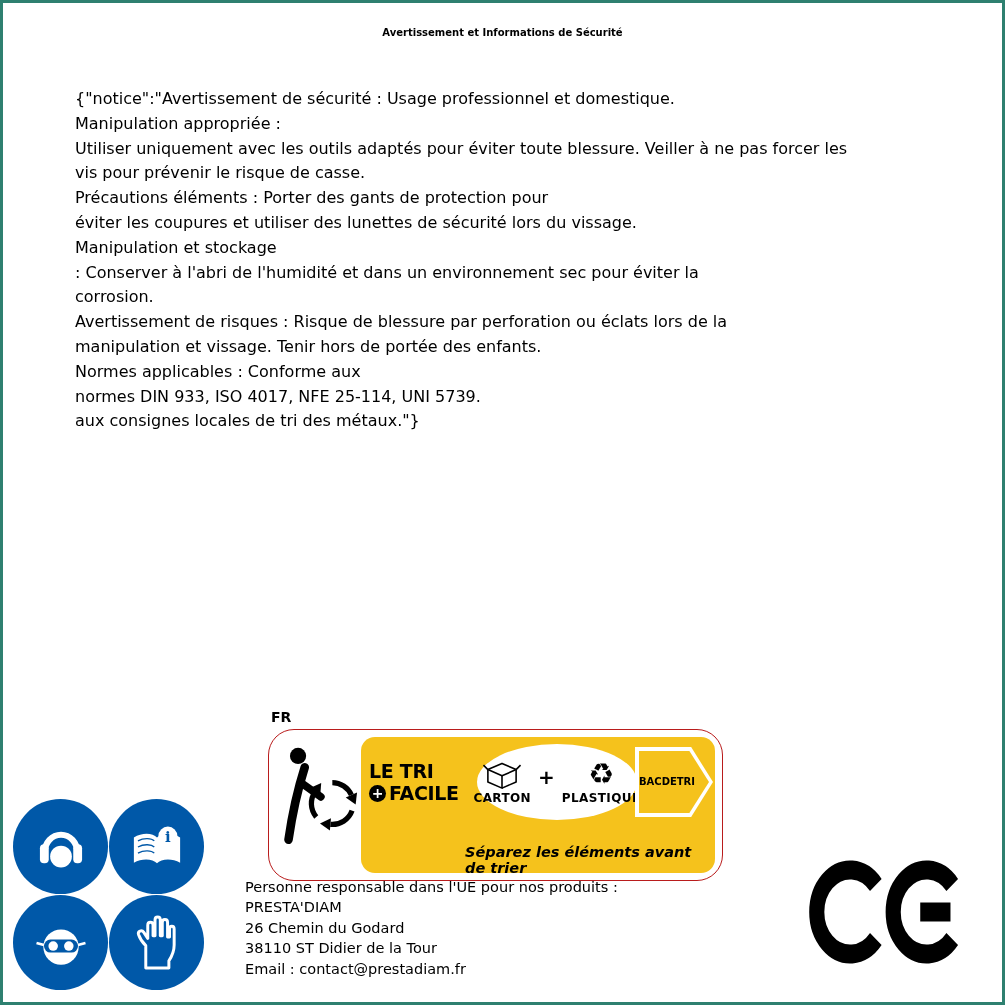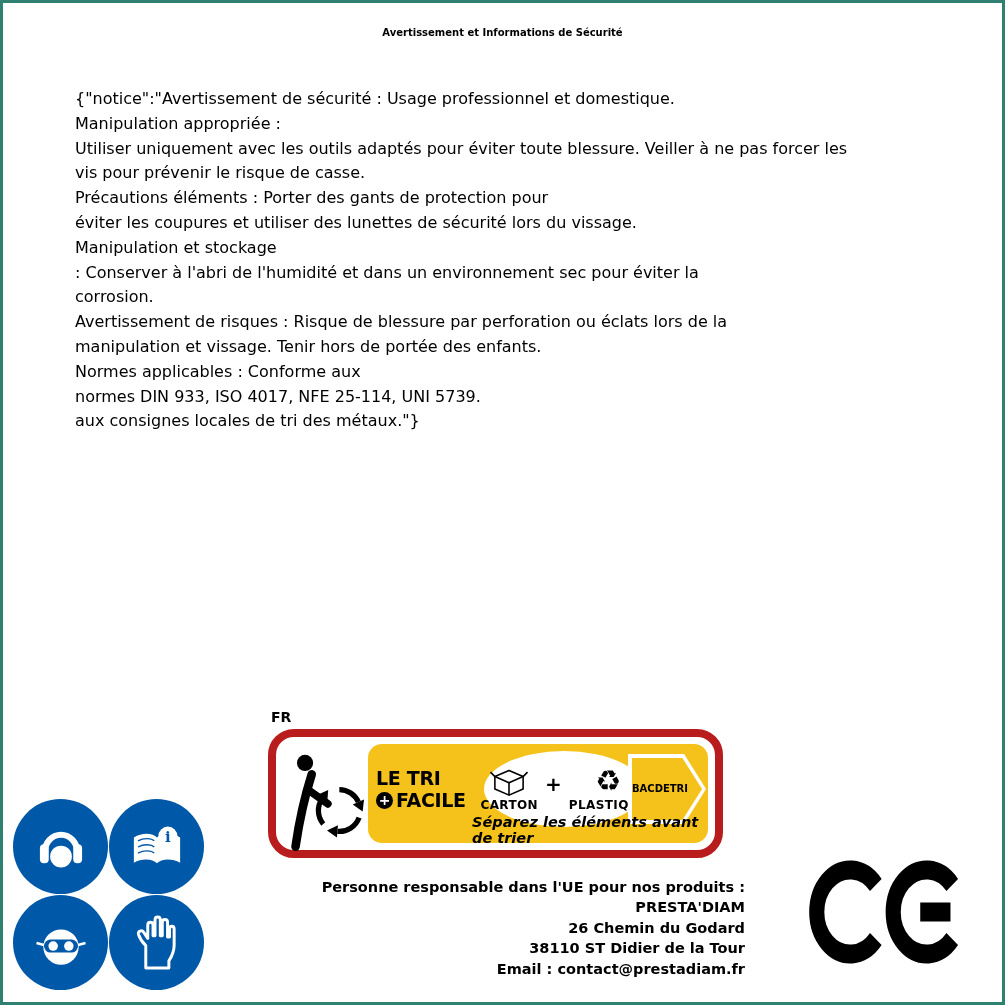--- a/index.html
+++ b/index.html
@@ -15,40 +15,40 @@
   }
   .notice { position:absolute; left:72px; top:84px; width:910px; font-size:16px; line-height:24.8px; }
   .notice .line { white-space:nowrap; min-height:24.8px; }
 
   
   .icons-grid { position:absolute; left:10px; top:796px; display:grid; grid-template-columns:95px 95px; grid-auto-rows:95px; gap:1px; }
   .sign { width:95px; height:95px; border-radius:50%; background:var(--icon-blue,#0058a8); display:flex; align-items:center; justify-content:center; }
 
   
   .fr-label { position:absolute; left:268px; top:706px; font-size:14px; font-weight:bold; }
-  .triman-box { position:absolute; left:265px; top:726px; width:455px; height:129px; border:8px solid #b91c1c; border-radius:26px; background:#fff; }
+  .triman-box { position:absolute; left:265px; top:726px; width:455px; height:152px; border:1px solid #b91c1c; border-radius:26px; background:#fff; }
   .triman-symbol { position:absolute; left:10px; top:12px; }
   .band { position:absolute; left:92px; top:7px; right:7px; bottom:7px; background:var(--tri-yellow,#f5c21c); border-radius:14px; overflow:hidden; }
   .slogan { position:absolute; left:8px; top:0; width:110px; height:90px; display:flex; flex-direction:column; justify-content:center; gap:2px; font-weight:bold; font-size:19px; line-height:20px; letter-spacing:-0.3px; }
   .slogan-row { display:flex; align-items:center; gap:3px; }
   .plus-circle { width:17px; height:17px; border-radius:50%; background:#000; color:#fff; display:inline-flex; align-items:center; justify-content:center; font-size:14px; line-height:1; flex:0 0 auto; }
   .ellipse { position:absolute; left:116px; top:7px; width:160px; height:76px; background:#fff; border-radius:50%; display:flex; align-items:center; justify-content:center; gap:7px; }
   .material { display:flex; flex-direction:column; align-items:center; gap:2px; }
   .material-label { font-size:12px; font-weight:bold; letter-spacing:0.4px; }
   .mat-joiner { font-size:20px; font-weight:bold; margin-top:-10px; }
   .recycle-glyph { font-size:29px; line-height:30px; }
   .pennant-outer { position:absolute; right:2px; top:10px; width:78px; height:70px; background:#fff;
     clip-path:polygon(0 0,72% 0,100% 50%,72% 100%,0 100%); display:flex; align-items:center; justify-content:center; }
   .pennant-inner { width:70px; height:62px; background:var(--tri-yellow,#f5c21c);
     clip-path:polygon(0 0,72% 0,100% 50%,72% 100%,0 100%); display:flex; align-items:center; justify-content:center; gap:4px; padding-right:10px; }
   .bin-text { display:flex; flex-direction:row; align-items:center; font-size:10px; font-weight:bold; line-height:10px; }
   .strip { position:absolute; left:0; right:0; bottom:0; height:26px; display:flex; align-items:center; justify-content:center; padding-left:104px; font-style:italic; font-weight:bold; font-size:14.5px; }
 
   
-  .address { position:absolute; left:242px; top:874px; width:500px; text-align:right; font-weight:bold; font-size:14.5px; line-height:20.4px; }
+  .address { position:absolute; left:242px; top:874px; width:500px; text-align:left; font-weight:normal; font-size:14.5px; line-height:20.4px; }
 
   
   .ce-mark { position:absolute; left:801px; top:853px; }
 </style>
 </head>
 <body>
 
 <div class="page">
 
   <div class="title">Avertissement et Informations de Sécurité</div>

